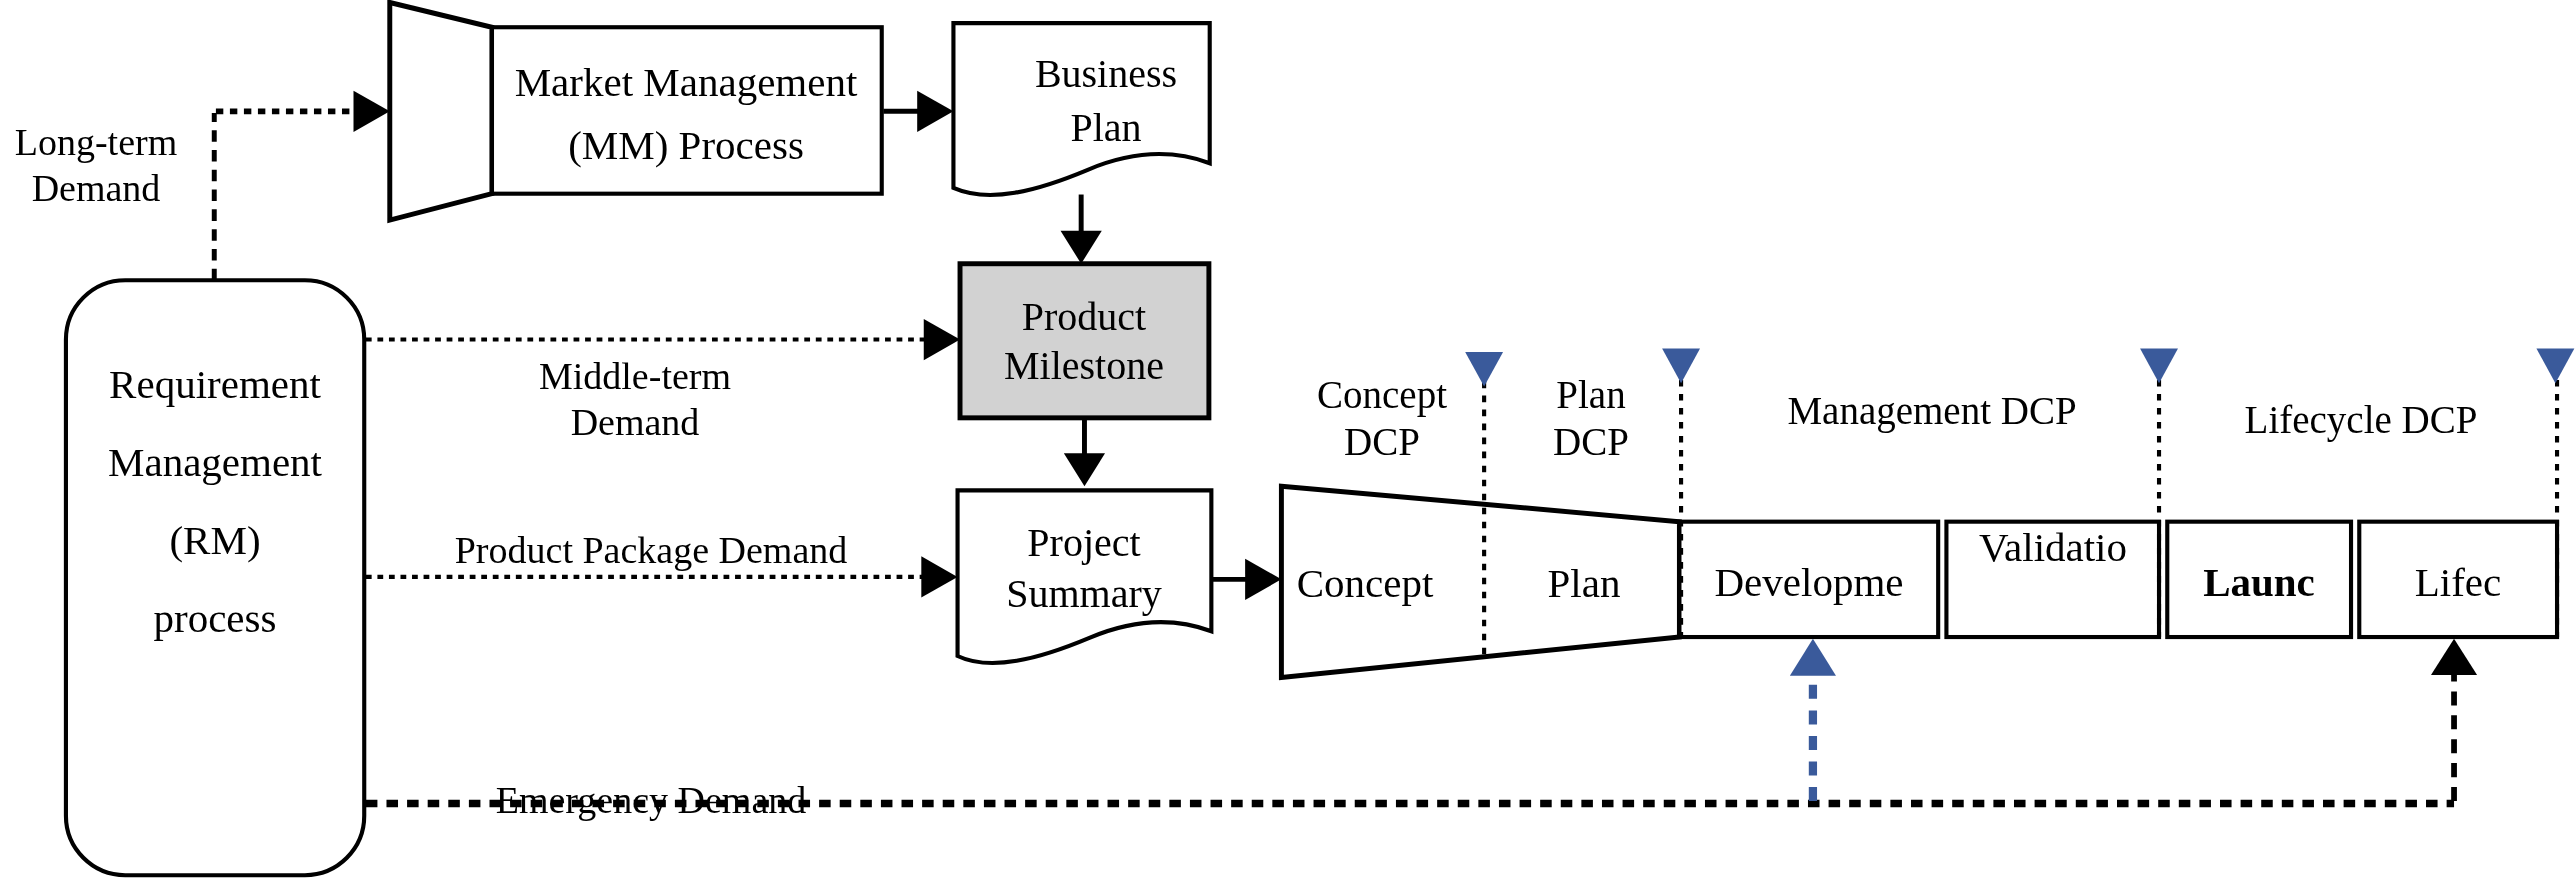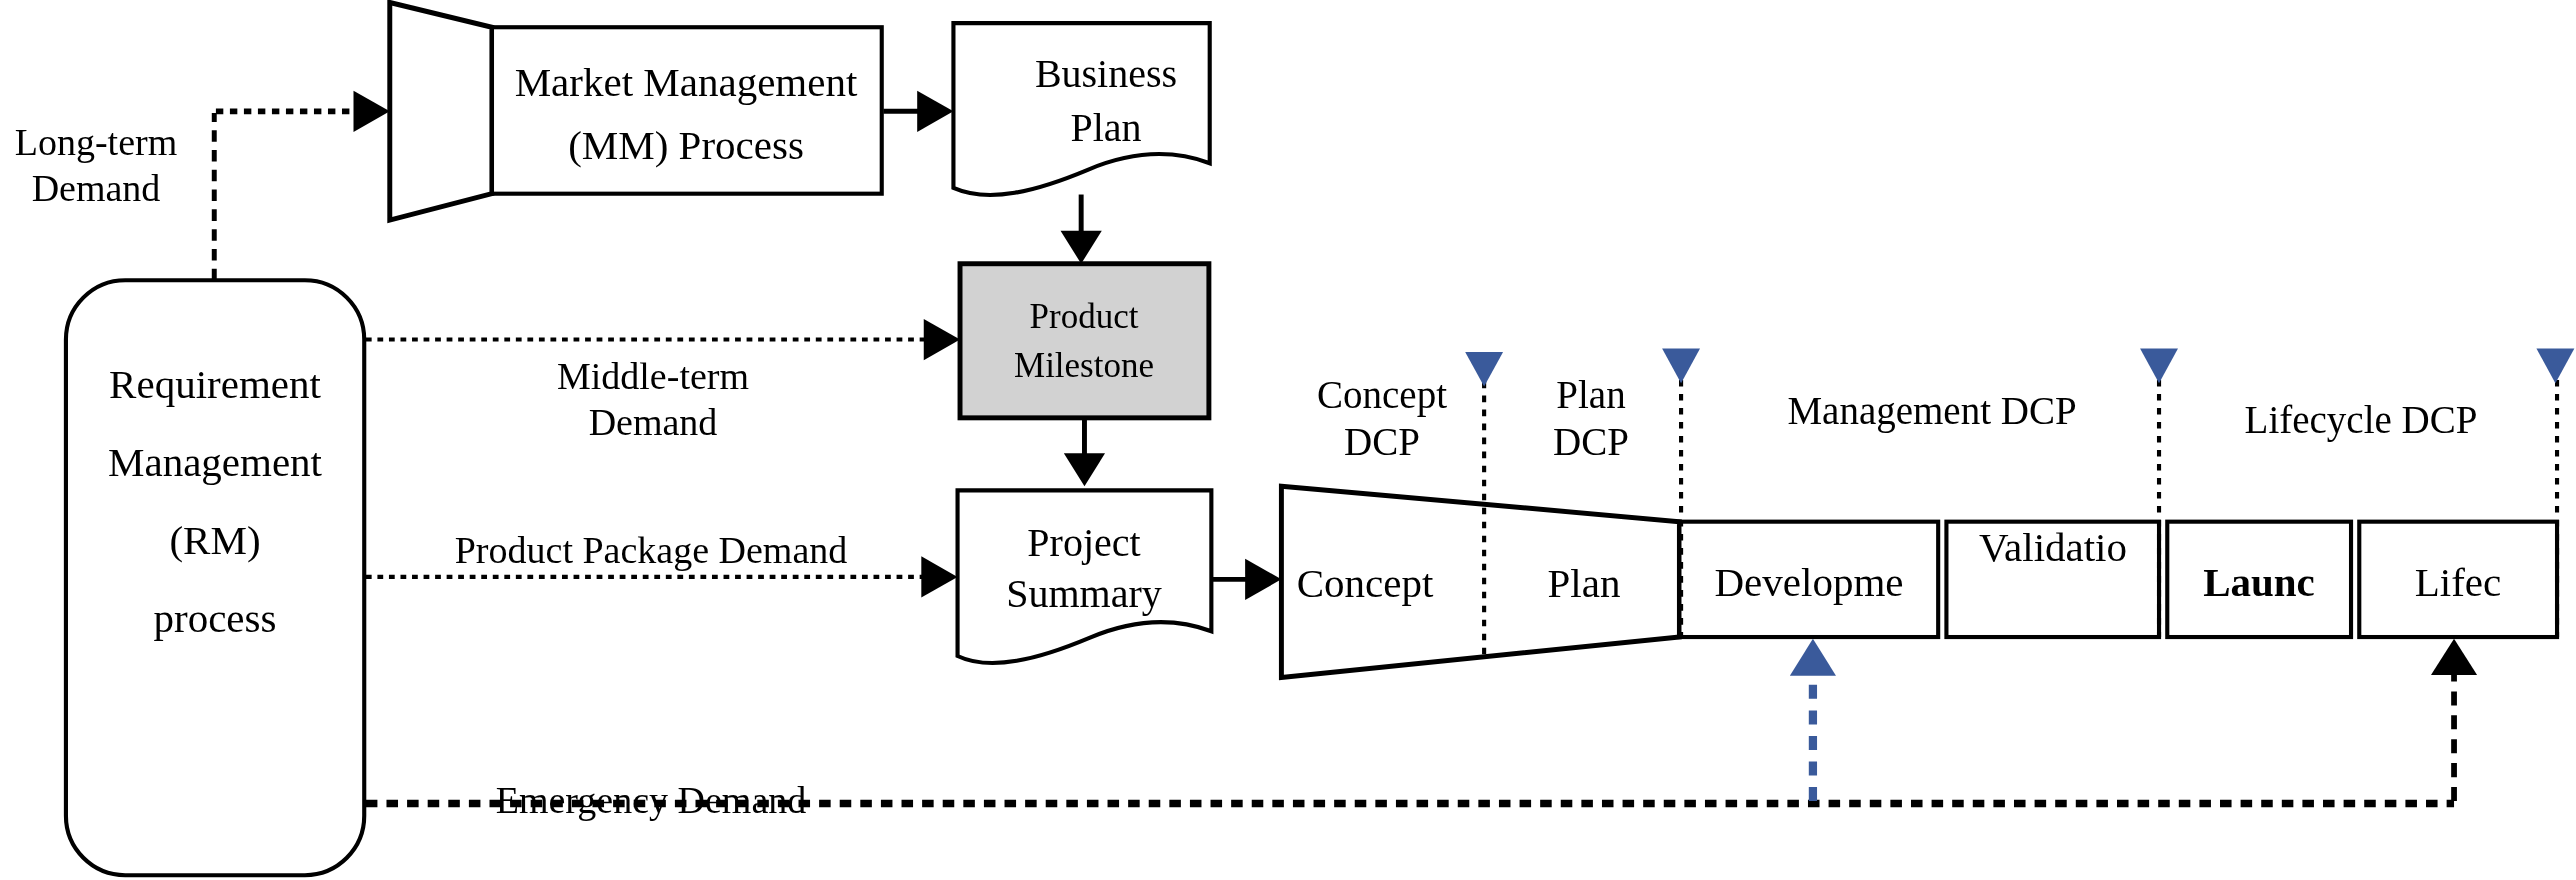--- a/index.html
+++ b/index.html
@@ -15,21 +15,21 @@
   .label {
     position: absolute;
     transform: translate(-50%, -50%);
     color: #000;
     text-align: center;
     white-space: pre-line;
     font-family: "Liberation Serif", serif;
   }
   .node-text   { font-size: 41px; line-height: 63px; }
   .bp-text     { font-size: 40px; line-height: 54px; }
-  .pm-text     { font-size: 35px; line-height: 49px; }
+  .pm-text     { font-size: 40px; line-height: 49px; }
   .ps-text     { font-size: 40px; line-height: 51px; }
   .rm-text     { font-size: 41px; line-height: 78px; }
   .demand-text { font-size: 38px; line-height: 46px; text-align: center; }
   .dcp-text    { font-size: 39px; line-height: 47px; }
   .stage-text  { font-size: 41px; line-height: 43px; white-space: nowrap; }
 </style>
 </head>
 <body>
 
 <div id="canvas">
@@ -125,21 +125,21 @@
 
   <div class="label pm-text" style="left:1084px; top:341px;">Product
 Milestone</div>
 
   <div class="label ps-text" style="left:1084px; top:568px;">Project
 Summary</div>
 
   <div class="label demand-text" style="left:96px; top:165px;">Long-term
 Demand</div>
 
-  <div class="label demand-text" style="left:653px; top:399px;">Middle-term
+  <div class="label demand-text" style="left:635px; top:399px;">Middle-term
 Demand</div>
 
   <div class="label demand-text" style="left:651px; top:550px; white-space:nowrap;">Product Package Demand</div>
 
   <div class="label demand-text" style="left:651px; top:768px; white-space:nowrap;margin-top:32px;">Emergency Demand</div>
 
   <div class="label dcp-text" style="left:1382px; top:418px;">Concept
 DCP</div>
 
   <div class="label dcp-text" style="left:1591px; top:418px;">Plan

